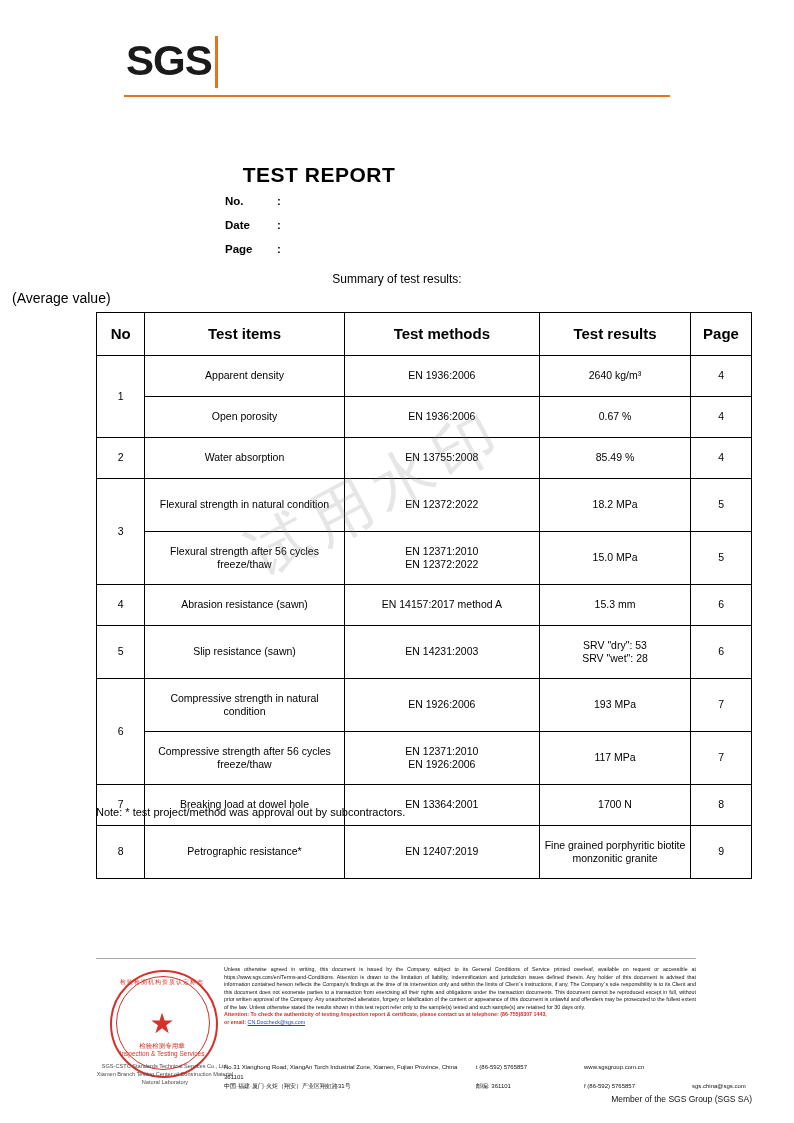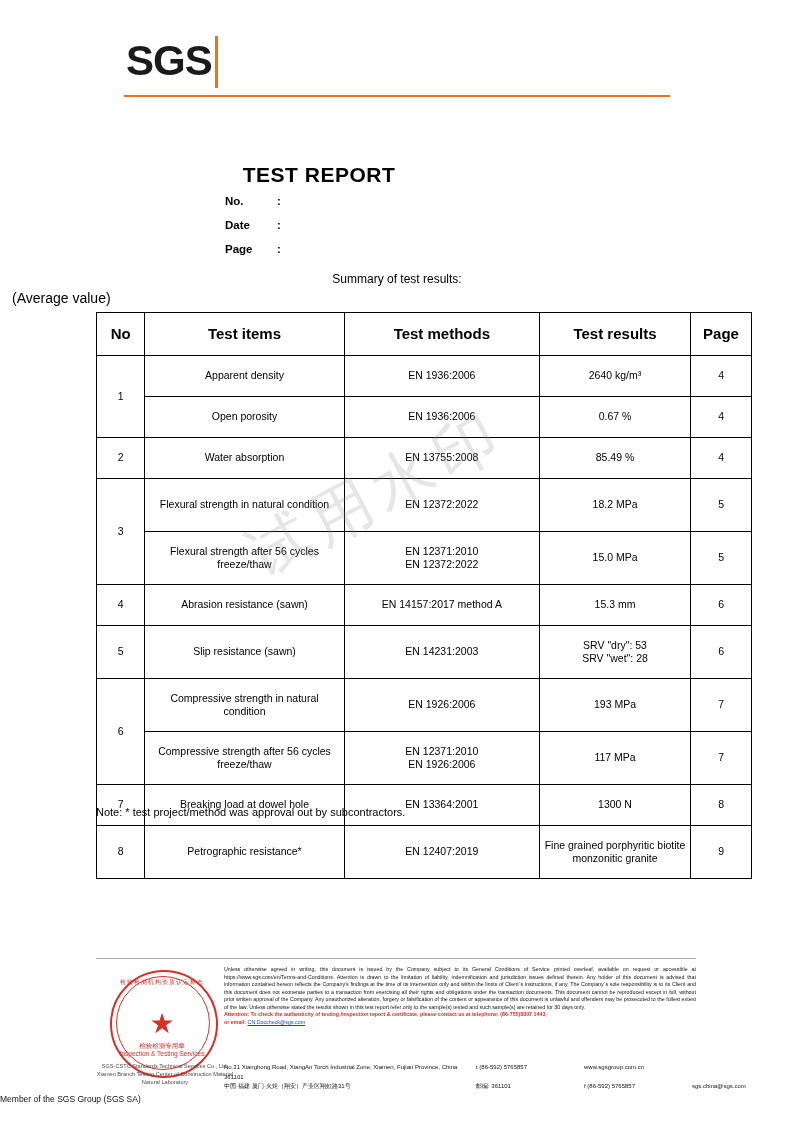--- a/index.html
+++ b/index.html
@@ -274,21 +274,21 @@
     display: flex;
   }
   .addr-main { width: 252px; flex: none; }
   .addr-tel  { width: 108px; flex: none; }
   .addr-web  { flex: 1; text-align: left; }
   .member {
     position: absolute;
     top: 1094px;
     left: 0;
     width: 752px;
-    text-align: left;
+    text-align: right;
     font-size: 8.5px;
     color: #111;
   }
 </style>
 </head>
 <body>
 
 <div class="header">
   <span class="logo-box">
     <span class="sgs-logo">SGS</span>
@@ -395,21 +395,21 @@
         <td class="row-h2">Compressive strength after 56 cycles freeze/thaw</td>
         <td class="row-h2" style="white-space:pre-line">EN 12371:2010
 EN 1926:2006</td>
         <td class="row-h2">117 MPa</td>
         <td class="row-h2">7</td>
       </tr>
       <tr>
         <td class="row-h">7</td>
         <td class="row-h">Breaking load at dowel hole</td>
         <td class="row-h">EN 13364:2001</td>
-        <td class="row-h">1300 N</td>
+        <td class="row-h">1700 N</td>
         <td class="row-h">8</td>
       </tr>
       <tr>
         <td class="row-h2">8</td>
         <td class="row-h2">Petrographic resistance*</td>
         <td class="row-h2">EN 12407:2019</td>
         <td class="row-h2">Fine grained porphyritic biotite monzonitic granite</td>
         <td class="row-h2">9</td>
       </tr>
     </tbody>

